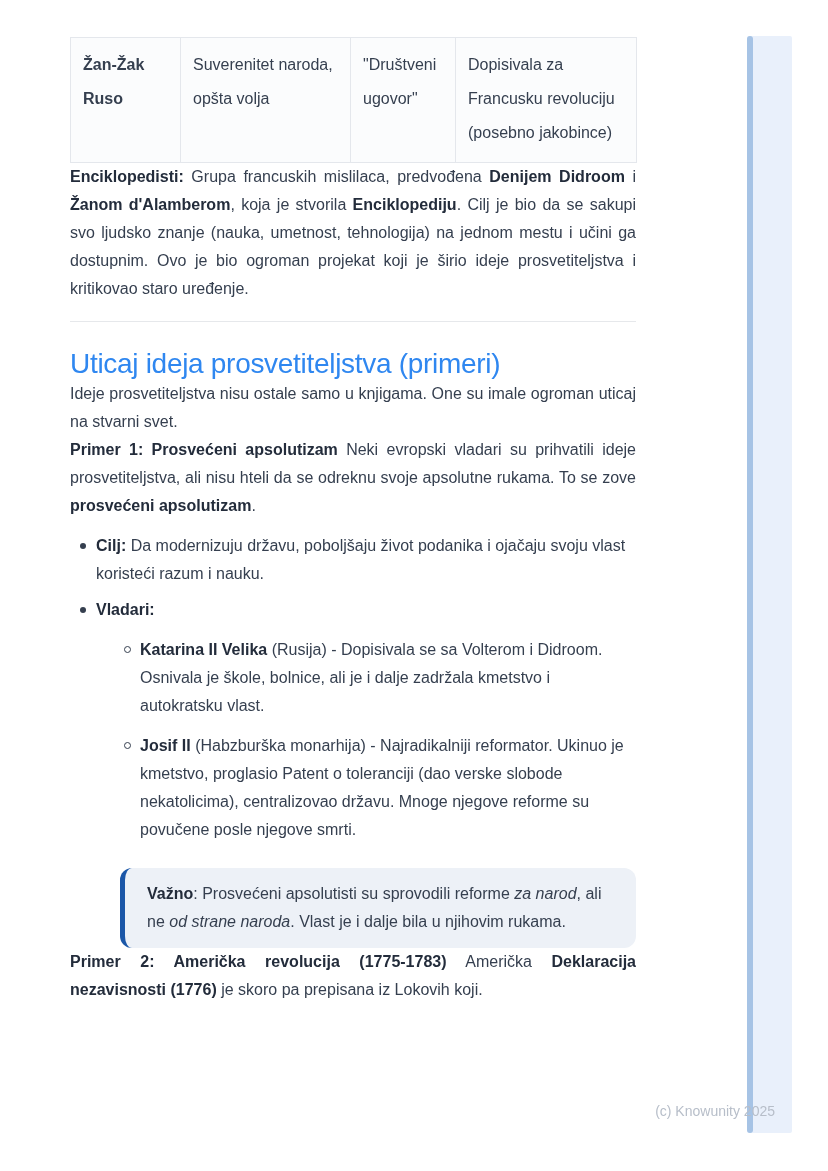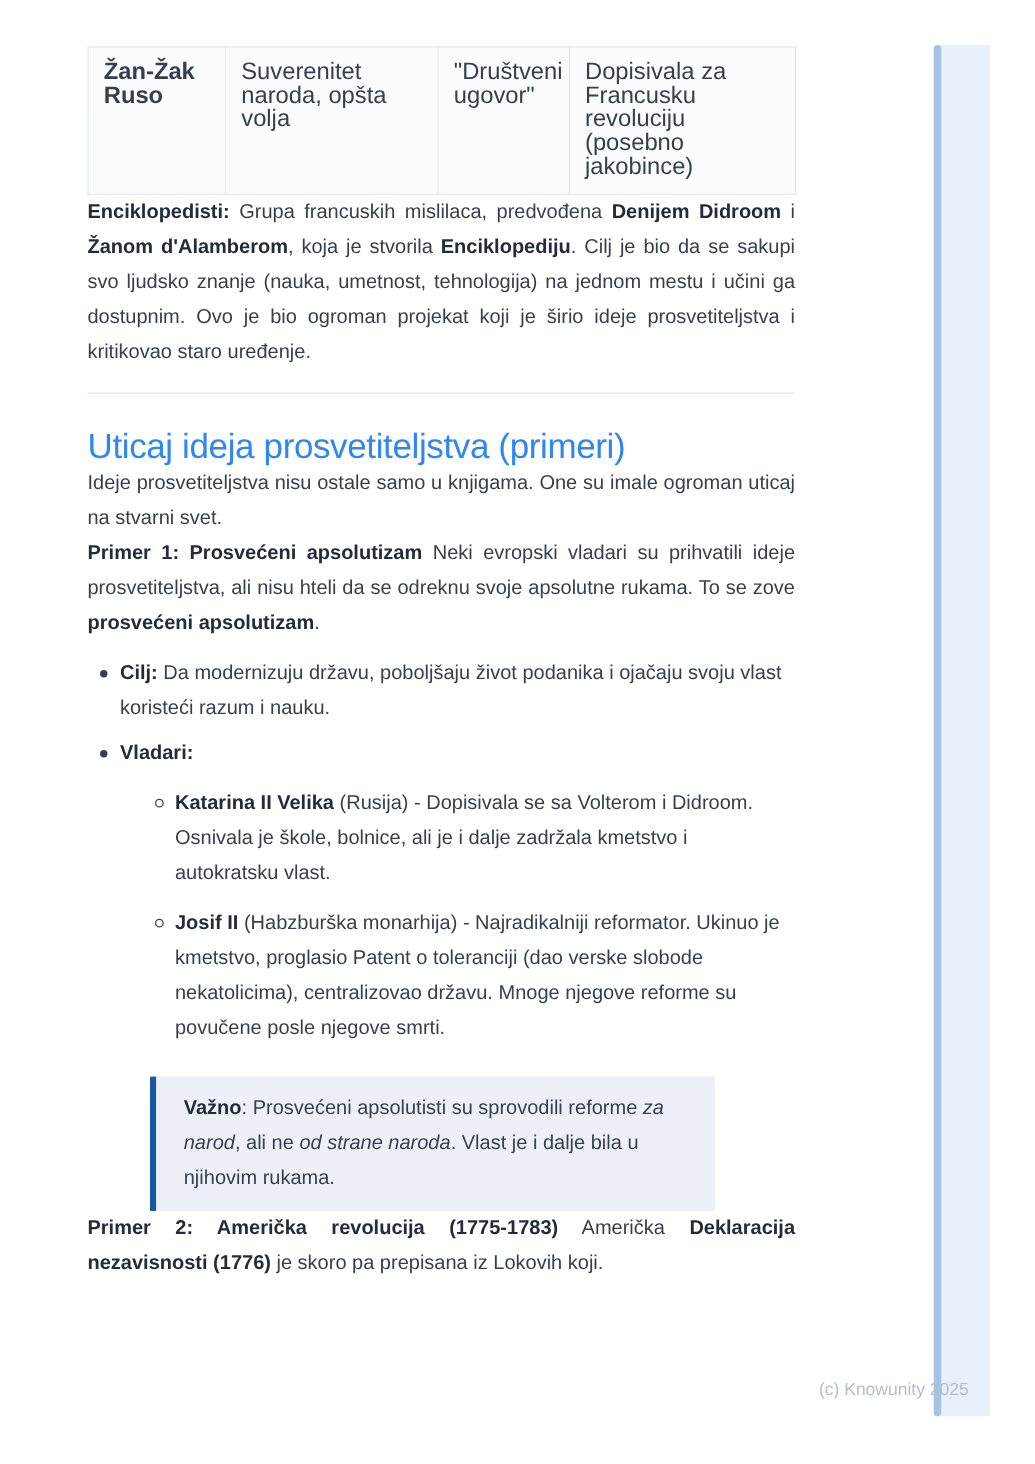--- a/index.html
+++ b/index.html
@@ -36,22 +36,22 @@
   table.thinkers {
     border-collapse: collapse;
     table-layout: fixed;
     width: 566px;
     background: var(--table-bg);
   }
   table.thinkers td {
     border: 1px solid var(--table-border);
     vertical-align: top;
     padding: 10px 12px 12px 12px;
-    line-height: 19px;
-    font-size: 19px;
+    line-height: 34px;
+    font-size: 16px;
     color: var(--text);
     margin-left: 32px;
   }
   td.col-name { width: 110px; font-weight: 700; }
   td.col-ideas { width: 170px; }
   td.col-work { width: 105px; }
   td.col-influence { width: 181px; }
   
   p.body-par { margin: 0; text-align: justify; }
   .par-enciklopedisti { margin-top: 26px; }
@@ -107,24 +107,24 @@
     position: absolute;
     left: 10px; top: 10px;
     width: 5px; height: 5px;
     border-radius: 50%;
     background: transparent;
     border: 1.5px solid var(--text);
   }
   
   .callout {
     margin: 24px 0 0 50px;
-    width: 452px;
+    width: 516px;
     background: var(--callout-bg);
     border-left: 5px solid var(--callout-border);
-    border-radius: 1px;
+    border-radius: 12px;
     padding: 12px 20px 12px 22px;
     line-height: 28px;
   }
   
   .rich-b { font-weight: 700; color: #232c3b; }
   .rich-i { font-style: italic; }
   
   .footer-note {
     position: absolute;
     top: 1104px;

